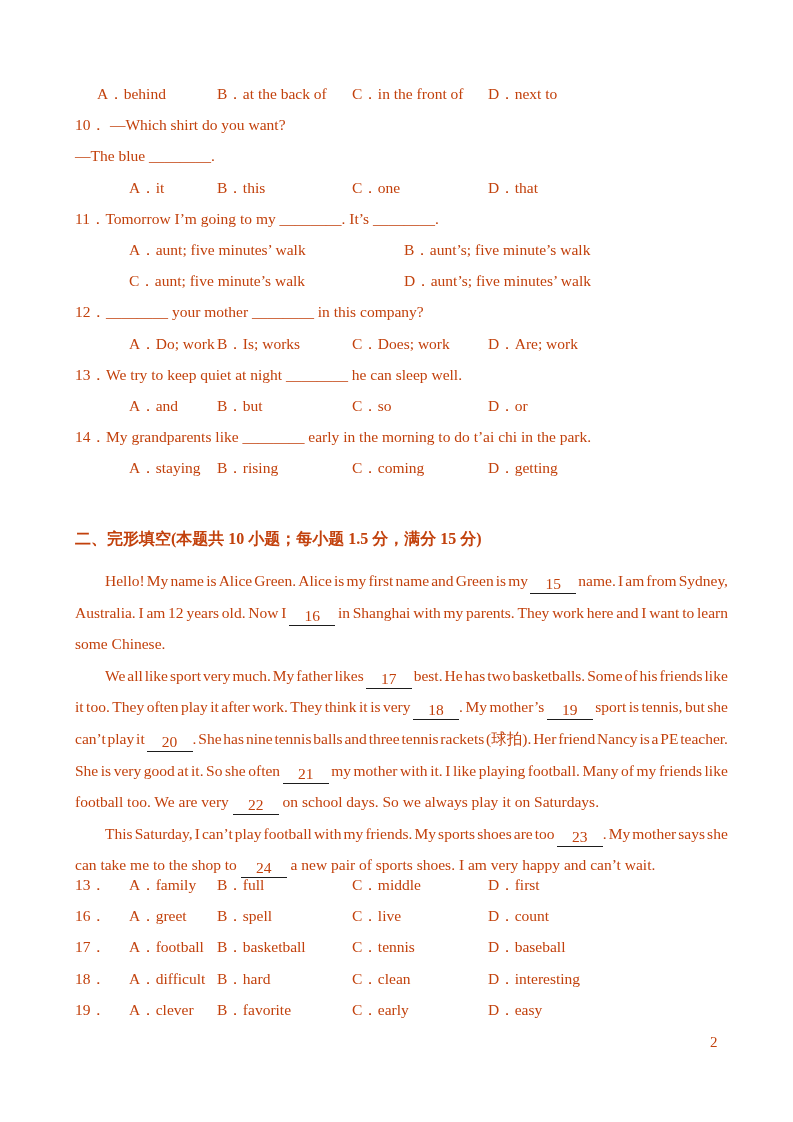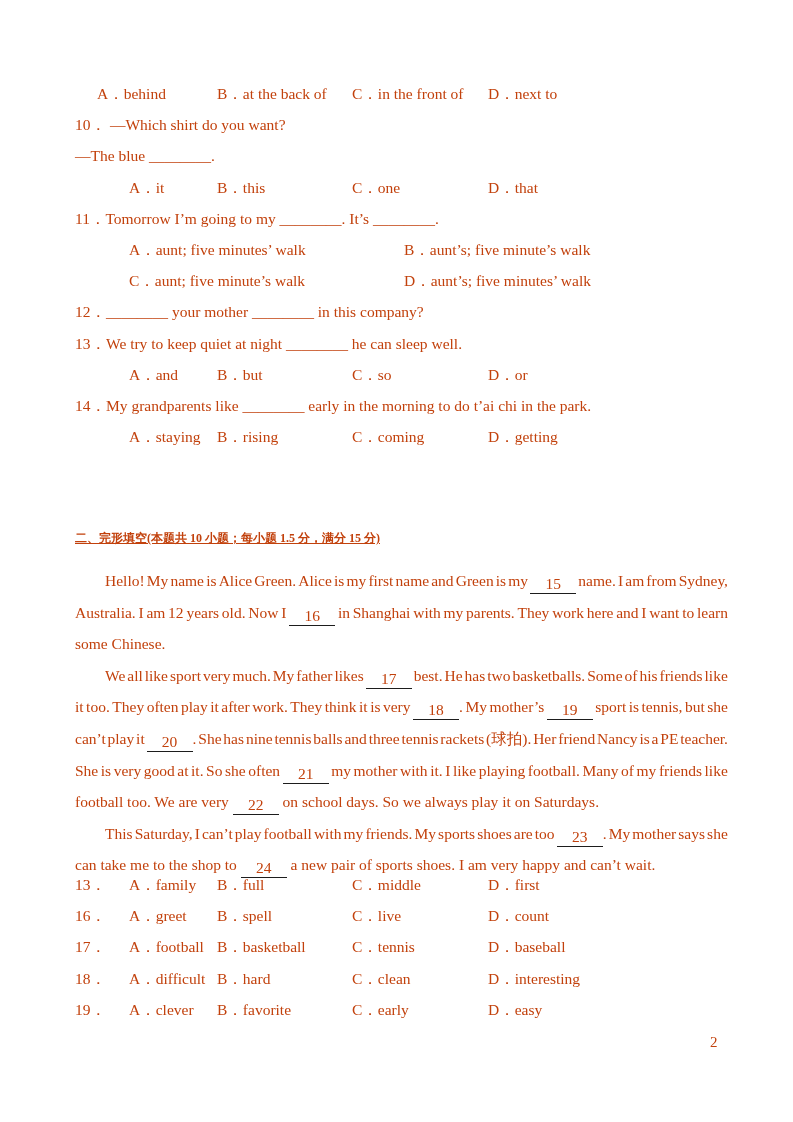--- a/index.html
+++ b/index.html
@@ -25,21 +25,21 @@
   .col-a{left:30px;margin-left:24px;}
   .col-b{left:142px;}
   .col-c{left:277px;}
   .col-d{left:413px;}
   .col-2nd{left:281px;margin-left:48px;}
   .qnum{position:absolute;left:0;top:0;}
 
   
   #cloze-heading{
     position:absolute;left:75px;top:523px;width:690px;
-    font-weight:bold;font-size:12px;line-height:31.2px;white-space:pre;text-decoration:underline;
+    font-weight:bold;font-size:16px;line-height:31.2px;white-space:pre;
   }
 
   
   #cloze-passage{top:565px;}
   .pline{height:31.6px;line-height:31.6px;white-space:pre;}
   .pline.ind{padding-left:30px;}
   .pline.just{display:flex;justify-content:space-between;}
   .pline.just .w{white-space:pre;}
   .blank{
     display:inline-block;width:46px;height:19px;line-height:17px;
@@ -59,20 +59,21 @@
 <div class="page">
   <div id="grammar-lines" class="abs-block">
       <div class="gline"><span class="opt col-a1">A．behind</span><span class="opt col-b">B．at the back of</span><span class="opt col-c">C．in the front of</span><span class="opt col-d">D．next to</span></div>
       <div class="gline">10． —Which shirt do you want?</div>
       <div class="gline">—The blue ________.</div>
       <div class="gline"><span class="opt col-a">A．it</span><span class="opt col-b">B．this</span><span class="opt col-c">C．one</span><span class="opt col-d">D．that</span></div>
       <div class="gline">11．Tomorrow I’m going to my ________. It’s ________.</div>
       <div class="gline"><span class="opt col-a">A．aunt; five minutes’ walk</span><span class="opt col-2nd">B．aunt’s; five minute’s walk</span></div>
       <div class="gline"><span class="opt col-a">C．aunt; five minute’s walk</span><span class="opt col-2nd">D．aunt’s; five minutes’ walk</span></div>
       <div class="gline">12．________ your mother ________ in this company?</div>
+      <div class="gline"><span class="opt col-a">A．Do; work</span><span class="opt col-b">B．Is; works</span><span class="opt col-c">C．Does; work</span><span class="opt col-d">D．Are; work</span></div>
       <div class="gline">13．We try to keep quiet at night ________ he can sleep well.</div>
       <div class="gline"><span class="opt col-a">A．and</span><span class="opt col-b">B．but</span><span class="opt col-c">C．so</span><span class="opt col-d">D．or</span></div>
       <div class="gline">14．My grandparents like ________ early in the morning to do t’ai chi in the park.</div>
       <div class="gline"><span class="opt col-a">A．staying</span><span class="opt col-b">B．rising</span><span class="opt col-c">C．coming</span><span class="opt col-d">D．getting</span></div>
     </div>
 
   <div id="cloze-heading">二、完形填空(本题共 10 小题；每小题 1.5 分，满分 15 分)</div>
 
   <div id="cloze-passage" class="abs-block">
       <div class="pline just ind"><span class="w">Hello!</span><span class="w">My</span><span class="w">name</span><span class="w">is</span><span class="w">Alice</span><span class="w">Green.</span><span class="w">Alice</span><span class="w">is</span><span class="w">my</span><span class="w">first</span><span class="w">name</span><span class="w">and</span><span class="w">Green</span><span class="w">is</span><span class="w">my</span><span class="w"><span class="blank">15</span></span><span class="w">name.</span><span class="w">I</span><span class="w">am</span><span class="w">from</span><span class="w">Sydney,</span></div>

